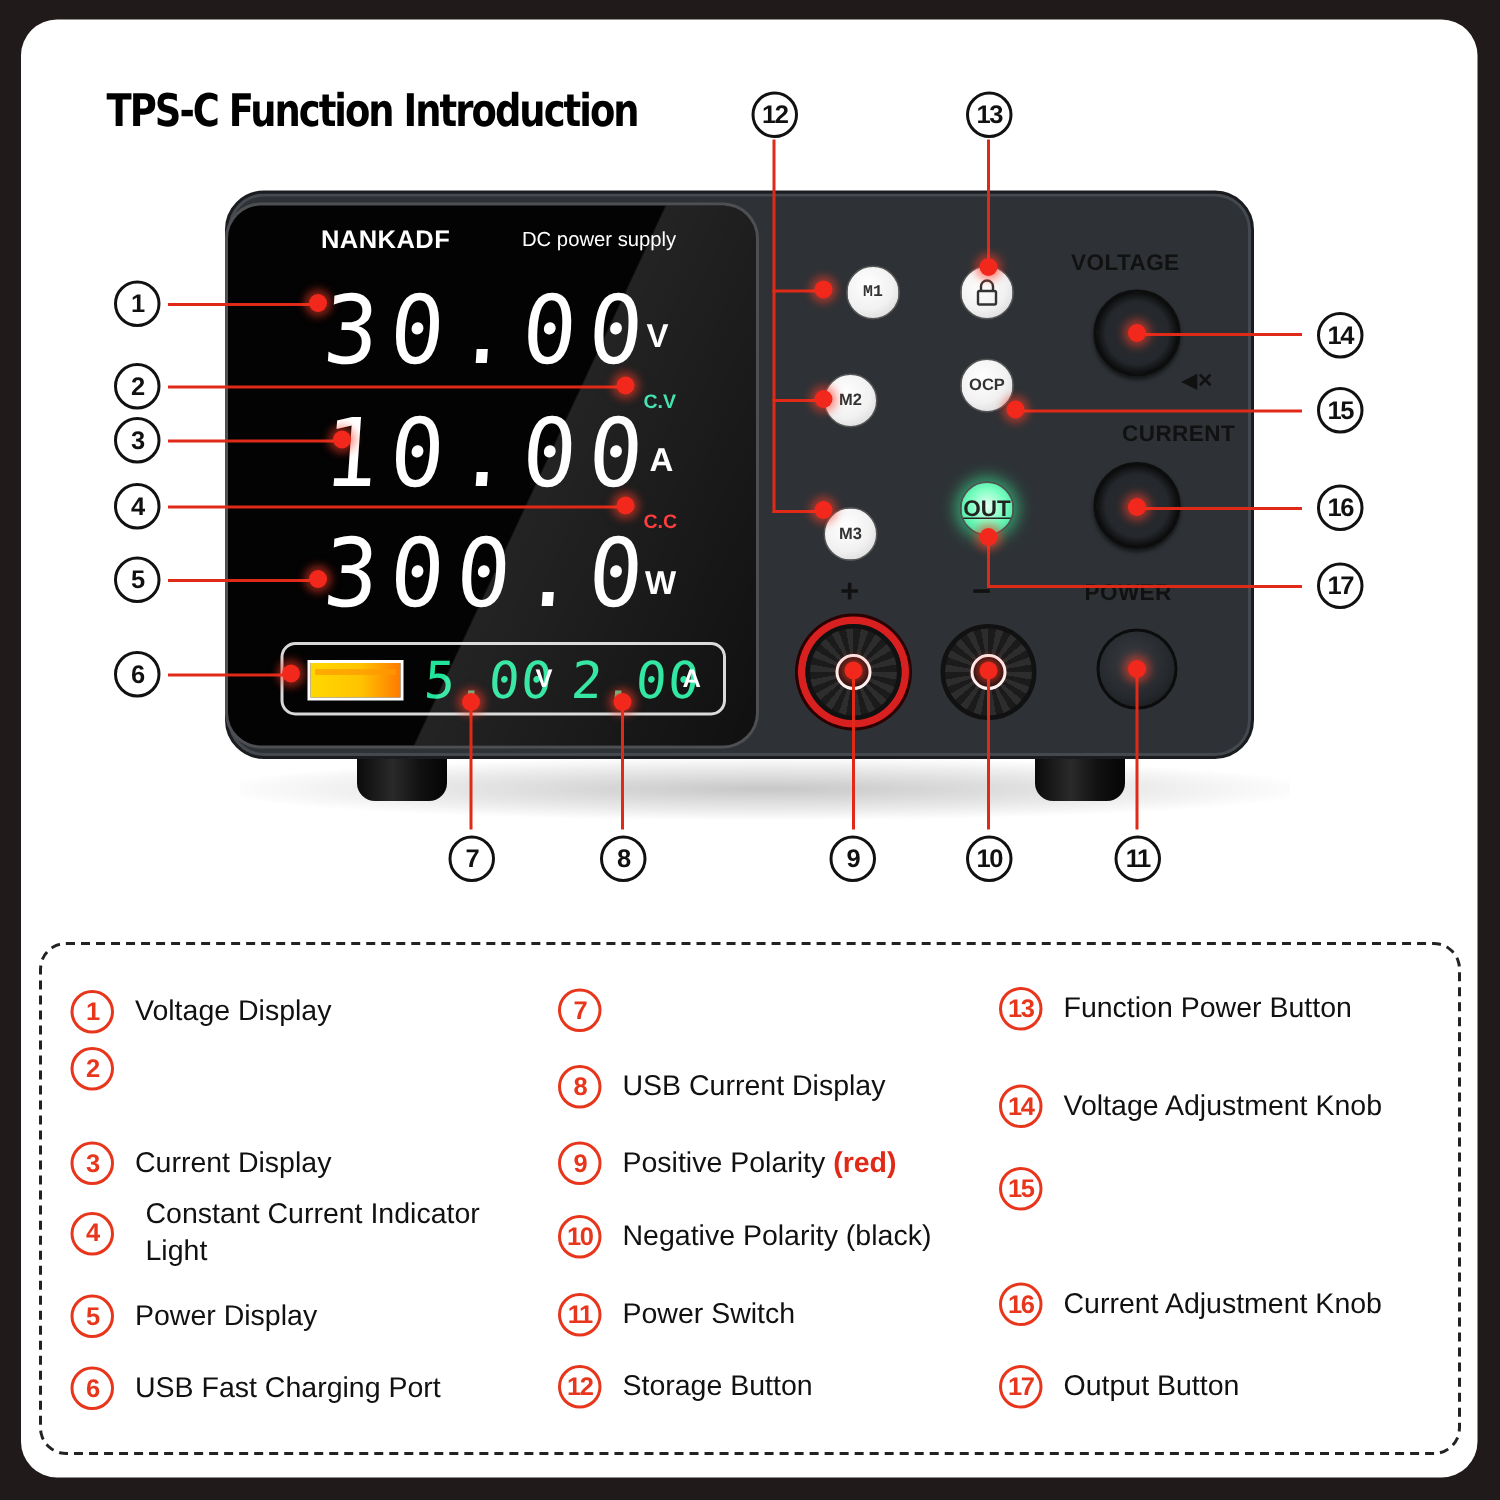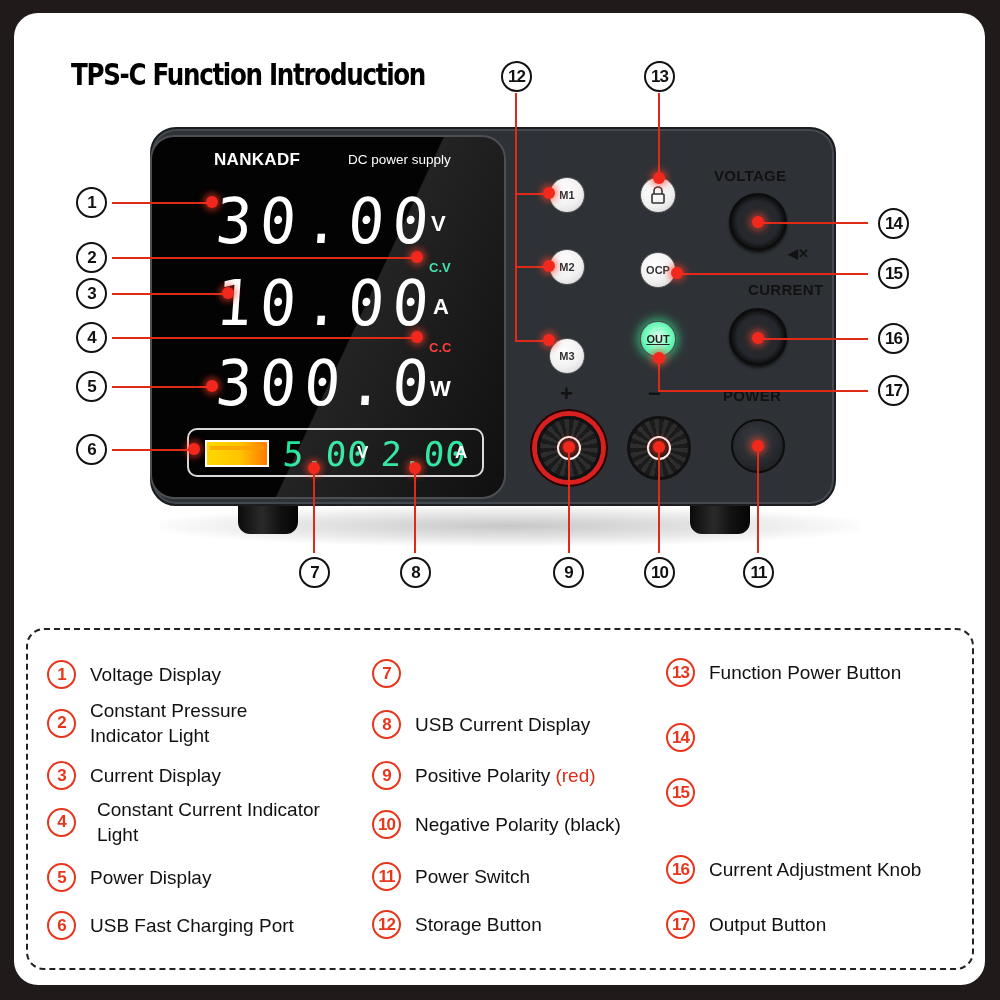--- a/index.html
+++ b/index.html
@@ -57,21 +57,21 @@
   }
   .usbport::after { content:""; position:absolute; left:3px; top:4px; right:3px; height:4px; background:#ff9a00; opacity:.7; }
   .usbnum { position: absolute; color: #21e59a; font-family: "DejaVu Sans Mono", monospace; font-size: 34px; letter-spacing: 1px; transform: skewX(-4deg); line-height:1; }
   .usbunit { position: absolute; color: #fff; font-weight: bold; font-size: 17px; }
 
   .btn { position: absolute; width: 36px; height: 36px; border-radius: 50%;
     background: radial-gradient(circle at 40% 35%, #ffffff 0%, #f1f1f1 55%, #cfcfcf 100%);
     border: 1px solid #555; display: flex; align-items: center; justify-content: center;
     font-size: 11px; color: #333; font-weight: bold; }
   .btn.out { background: radial-gradient(circle at 50% 45%, #e9fff2 0%, #7dffc2 45%, #1fd78a 100%);
-    box-shadow: 0 0 10px 3px rgba(60,255,160,0.55); color:#222; font-size: 11px; text-decoration: underline; }
+    box-shadow: 0 0 10px 3px rgba(60,255,160,0.55); color:#222; font-size: 15px; text-decoration: underline; }
   .knob { position: absolute; width: 58px; height: 58px; border-radius: 50%;
     background: radial-gradient(circle at 50% 50%, #2c2f33 0%, #24272b 55%, #0b0c0d 72%, #1b1d1f 100%);
     border: 2px solid #0d0d0d; box-shadow: 0 2px 3px rgba(0,0,0,0.6); }
   .powerbtn { position: absolute; width: 54px; height: 54px; border-radius: 50%;
     background: radial-gradient(circle at 45% 40%, #3a3e43 0%, #25282c 60%, #141517 100%);
     border: 2px solid #0c0c0c; }
   .label { position: absolute; color: #111; font-weight: bold; font-size: 15px; letter-spacing: 0.3px; }
   .terminal { position: absolute; width: 64px; height: 64px; border-radius: 50%;
     background: repeating-conic-gradient(#1b1b1b 0deg 10deg, #2d2d2d 10deg 20deg);
     border: 3px solid #111; }
@@ -89,21 +89,21 @@
   
   .legend {
     position: absolute; left: 12px; top: 615px; width: 948px; height: 342px;
     border: 2px dashed #222; border-radius: 18px;
   }
   .litem { position: absolute; display: flex; align-items: center; }
   .lnum { width: 29px; height: 29px; border: 2.5px solid #e8361c; border-radius: 50%; color: #e8361c;
     font-weight: bold; font-size: 17px; display: flex; align-items: center; justify-content: center;
     letter-spacing: -1px; flex-shrink: 0; }
   .ltext { margin-left: 14px; font-size: 19px; color: #111; line-height: 25px; }
-  .ltext .red { color: #e02a17; }
+  .ltext .red { color: #e02a17; font-weight: bold; }
 </style>
 </head>
 <body>
 
 <div class="card">
   <div class="title">TPS-C Function Introduction</div>
 </div>
 
 <div class="shadow"></div>
 <div class="foot" style="left:238px;top:500px;"></div>
@@ -129,31 +129,31 @@
   <div class="usbbox">
     <div class="usbport"></div>
     <div class="usbnum" style="left:94px;top:7px;">5.00</div>
     <div class="usbunit" style="left:168px;top:13px;">V</div>
     <div class="usbnum" style="left:192px;top:7px;">2.00</div>
     <div class="usbunit" style="left:266px;top:13px;">A</div>
   </div>
   <div class="glare"></div>
 </div>
 
-<div class="btn" style="left:549px;top:177px;">M1</div>
+<div class="btn" style="left:564px;top:177px;font-family:Liberation Mono, monospace;">M1</div>
 <div class="btn" style="left:549px;top:249px;">M2</div>
 <div class="btn" style="left:549px;top:338px;">M3</div>
 
 <div class="btn" style="left:640px;top:177px;">
   <svg width="16" height="18" viewBox="0 0 16 18">
     <path d="M4 8 V5 a4 4 0 0 1 8 0 V8" fill="none" stroke="#333" stroke-width="1.6"></path>
     <rect x="2" y="8" width="12" height="9" rx="1" fill="none" stroke="#333" stroke-width="1.6"></rect>
   </svg>
 </div>
-<div class="btn" style="left:640px;top:252px;">OCP</div>
+<div class="btn" style="left:640px;top:239px;">OCP</div>
 <div class="btn out" style="left:640px;top:321px;">OUT</div>
 
 <div class="label" style="left:714px;top:167px;">VOLTAGE</div>
 <div class="knob" style="left:729px;top:193px;"></div>
 <div style="position:absolute;left:788px;top:246px;color:#111;font-size:13px;font-weight:bold;">◀✕</div>
 
 <div class="label" style="left:748px;top:281px;">CURRENT</div>
 <div class="knob" style="left:729px;top:308px;"></div>
 
 <div class="label" style="left:723px;top:387px;">POWER</div>
@@ -233,21 +233,20 @@
 <div class="callout" style="left:893px;top:390px;">17</div>
 
 <div class="legend" style="left:26px;top:628px;"></div>
 
 <div class="litem" style="left:47px;top:660px;">
   <div class="lnum">1</div>
   <div class="ltext">Voltage Display</div>
 </div>
 <div class="litem" style="left:47px;top:698px;">
   <div class="lnum">2</div>
-  <div class="ltext" style="width:200px;">Constant Pressure Indicator Light</div>
 </div>
 <div class="litem" style="left:47px;top:761px;">
   <div class="lnum">3</div>
   <div class="ltext">Current Display</div>
 </div>
 <div class="litem" style="left:47px;top:797px;">
   <div class="lnum">4</div>
   <div class="ltext" style="width:260px;margin-left:21px;">Constant Current Indicator Light</div>
 </div>
 <div class="litem" style="left:47px;top:863px;">
@@ -282,20 +281,21 @@
   <div class="lnum">12</div>
   <div class="ltext">Storage Button</div>
 </div>
 
 <div class="litem" style="left:666px;top:658px;">
   <div class="lnum">13</div>
   <div class="ltext">Function Power Button</div>
 </div>
 <div class="litem" style="left:666px;top:723px;">
   <div class="lnum">14</div>
+  <div class="ltext">Voltage Adjustment Knob</div>
 </div>
 <div class="litem" style="left:666px;top:778px;">
   <div class="lnum">15</div>
 </div>
 <div class="litem" style="left:666px;top:855px;">
   <div class="lnum">16</div>
   <div class="ltext">Current Adjustment Knob</div>
 </div>
 <div class="litem" style="left:666px;top:910px;">
   <div class="lnum">17</div>

